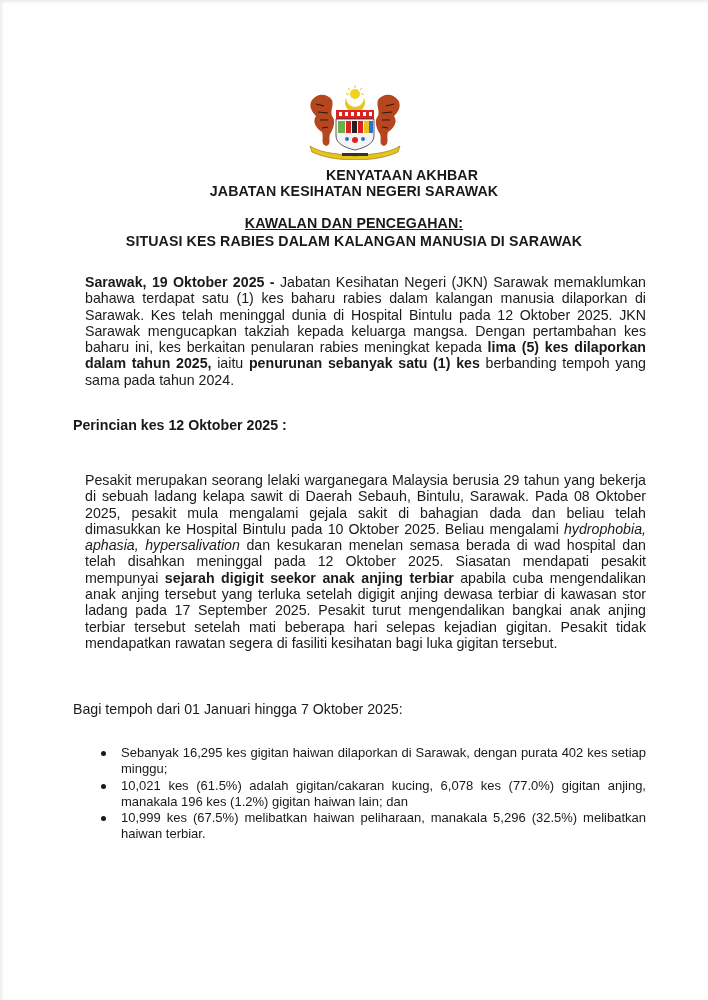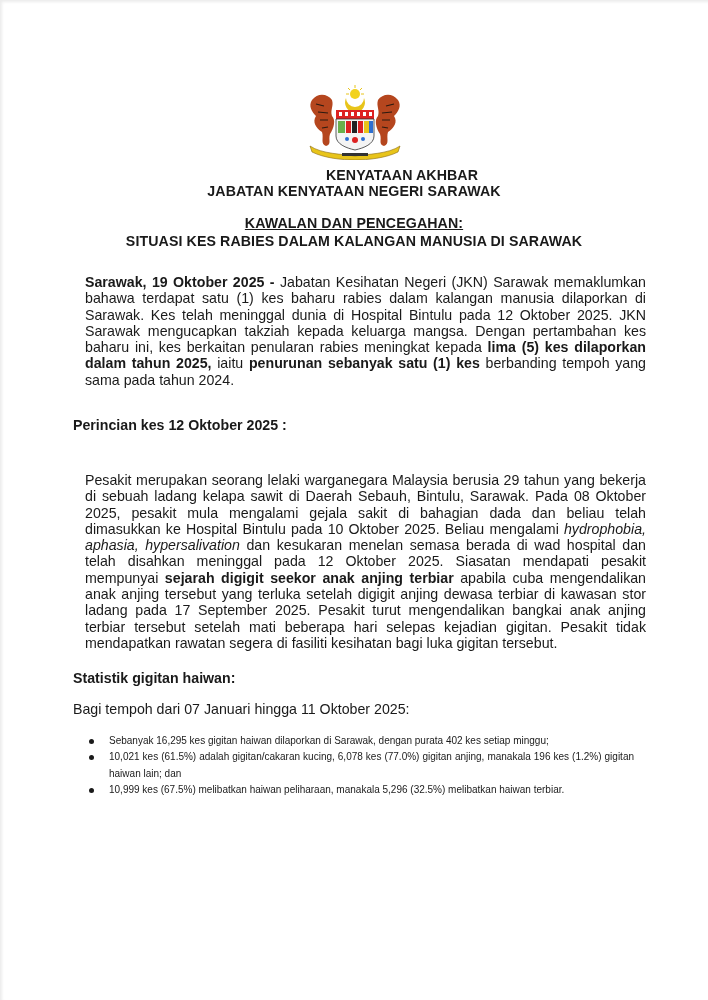--- a/index.html
+++ b/index.html
@@ -36,22 +36,22 @@
     .para1 p, .para2 p { margin: 0; }
     .sec-title {
       position: absolute; left: 73px; font-weight: bold; font-size: 14.2px; line-height: 18px;
     }
     .st1 { top: 416px; }
     .para2 { top: 472px; }
     .st2 { top: 669px; }
     .intro { position: absolute; left: 73px; top: 700px; font-size: 14.2px; line-height: 18px; }
     .bullets {
       position: absolute; left: 73px; top: 733px; width: 561px;
-      margin: 0; padding: 0; list-style: none;
-      font-size: 10px; line-height: 16.3px;
+      margin: 12px; padding: 0; list-style: none;
+      font-size: 13px; line-height: 16.3px;
     }
     .bullets li {
       position: relative; padding-left: 36px; text-align: justify; margin-bottom: 0;
     }
     .bullets .dot {
       position: absolute; left: 16px; top: 6px; width: 5px; height: 5px; border-radius: 50%;
       background: #1a1a1a;
     }
   </style>
 </head>
@@ -96,36 +96,35 @@
     <rect x="67" y="37" width="4" height="12" fill="#2e6fd1"></rect>
     <circle cx="53" cy="56" r="3" fill="#d22"></circle>
     <circle cx="45" cy="55" r="2" fill="#2e6fd1"></circle>
     <circle cx="61" cy="55" r="2" fill="#2e6fd1"></circle>
 
     <path d="M8 62 C20 70 40 70 53 72 C66 70 86 70 98 62 L96 68 C84 74 66 76 53 76 C40 76 22 74 10 68 Z" fill="#e8c41a" stroke="#8a6a10" stroke-width="0.6"></path>
     <rect x="40" y="69" width="26" height="3" fill="#333"></rect>
   </svg>
 
   <div class="heading h1">KENYATAAN AKHBAR</div>
-  <div class="heading h2">JABATAN KENYATAAN NEGERI SARAWAK</div>
+  <div class="heading h2">JABATAN KESIHATAN NEGERI SARAWAK</div>
   <div class="heading h3">KAWALAN DAN PENCEGAHAN:</div>
   <div class="heading h4">SITUASI KES RABIES DALAM KALANGAN MANUSIA DI SARAWAK</div>
 
   <div class="body-text para1">
     <p><b>Sarawak, 19 Oktober 2025 -</b><span> Jabatan Kesihatan Negeri (JKN) Sarawak memaklumkan bahawa terdapat satu (1) kes baharu rabies dalam kalangan manusia dilaporkan di Sarawak. Kes telah meninggal dunia di Hospital Bintulu pada 12 Oktober 2025. JKN Sarawak mengucapkan takziah kepada keluarga mangsa. Dengan pertambahan kes baharu ini, kes berkaitan penularan rabies meningkat kepada </span><b>lima (5) kes dilaporkan dalam tahun 2025,</b><span> iaitu </span><b>penurunan sebanyak satu (1) kes</b><span> berbanding tempoh yang sama pada tahun 2024.</span></p>
   </div>
 
   <div class="sec-title st1">Perincian kes 12 Oktober 2025 :</div>
 
   <div class="body-text para2">
     <p><span>Pesakit merupakan seorang lelaki warganegara Malaysia berusia 29 tahun yang bekerja di sebuah ladang kelapa sawit di Daerah Sebauh, Bintulu, Sarawak. Pada 08 Oktober 2025, pesakit mula mengalami gejala sakit di bahagian dada dan beliau telah dimasukkan ke Hospital Bintulu pada 10 Oktober 2025. Beliau mengalami </span><i>hydrophobia, aphasia, hypersalivation</i><span> dan kesukaran menelan semasa berada di wad hospital dan telah disahkan meninggal pada 12 Oktober 2025. Siasatan mendapati pesakit mempunyai </span><b>sejarah digigit seekor anak anjing terbiar</b><span> apabila cuba mengendalikan anak anjing tersebut yang terluka setelah digigit anjing dewasa terbiar di kawasan stor ladang pada 17 September 2025. Pesakit turut mengendalikan bangkai anak anjing terbiar tersebut setelah mati beberapa hari selepas kejadian gigitan. Pesakit tidak mendapatkan rawatan segera di fasiliti kesihatan bagi luka gigitan tersebut.</span></p>
   </div>
 
-  <div class="sec-title st2">Statistik gigitan haiwan:</div>
-  <div class="intro">Bagi tempoh dari 07 Januari hingga 11 Oktober 2025:</div>
+  <div class="intro">Bagi tempoh dari 01 Januari hingga 7 Oktober 2025:</div>
 
   <ul class="bullets">
     <li><span class="dot"></span><span>Sebanyak 16,295 kes gigitan haiwan dilaporkan di Sarawak, dengan purata 402 kes setiap minggu;</span></li>
     <li><span class="dot"></span><span>10,021 kes (61.5%) adalah gigitan/cakaran kucing, 6,078 kes (77.0%) gigitan anjing, manakala 196 kes (1.2%) gigitan haiwan lain; dan</span></li>
     <li><span class="dot"></span><span>10,999 kes (67.5%) melibatkan haiwan peliharaan, manakala 5,296 (32.5%) melibatkan haiwan terbiar.</span></li>
   </ul>
 
 </div>
 
 </body></html>

